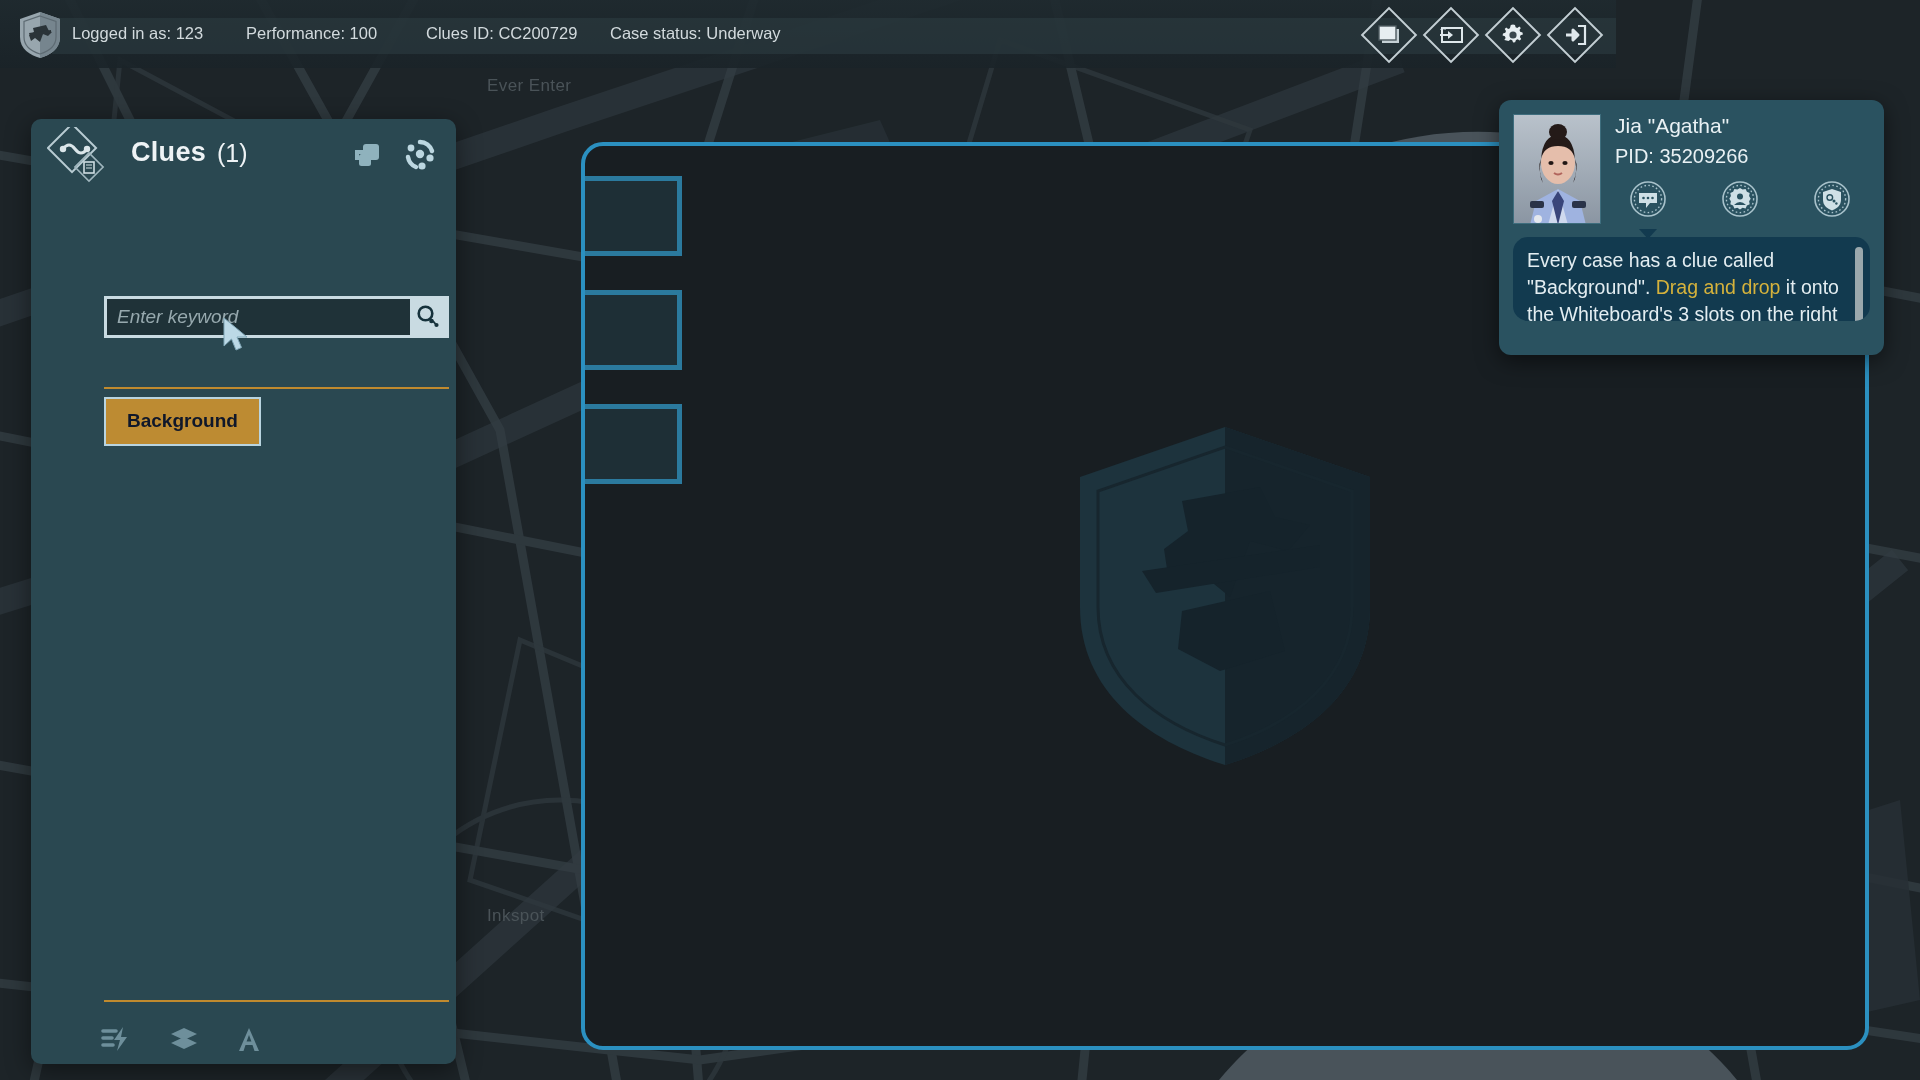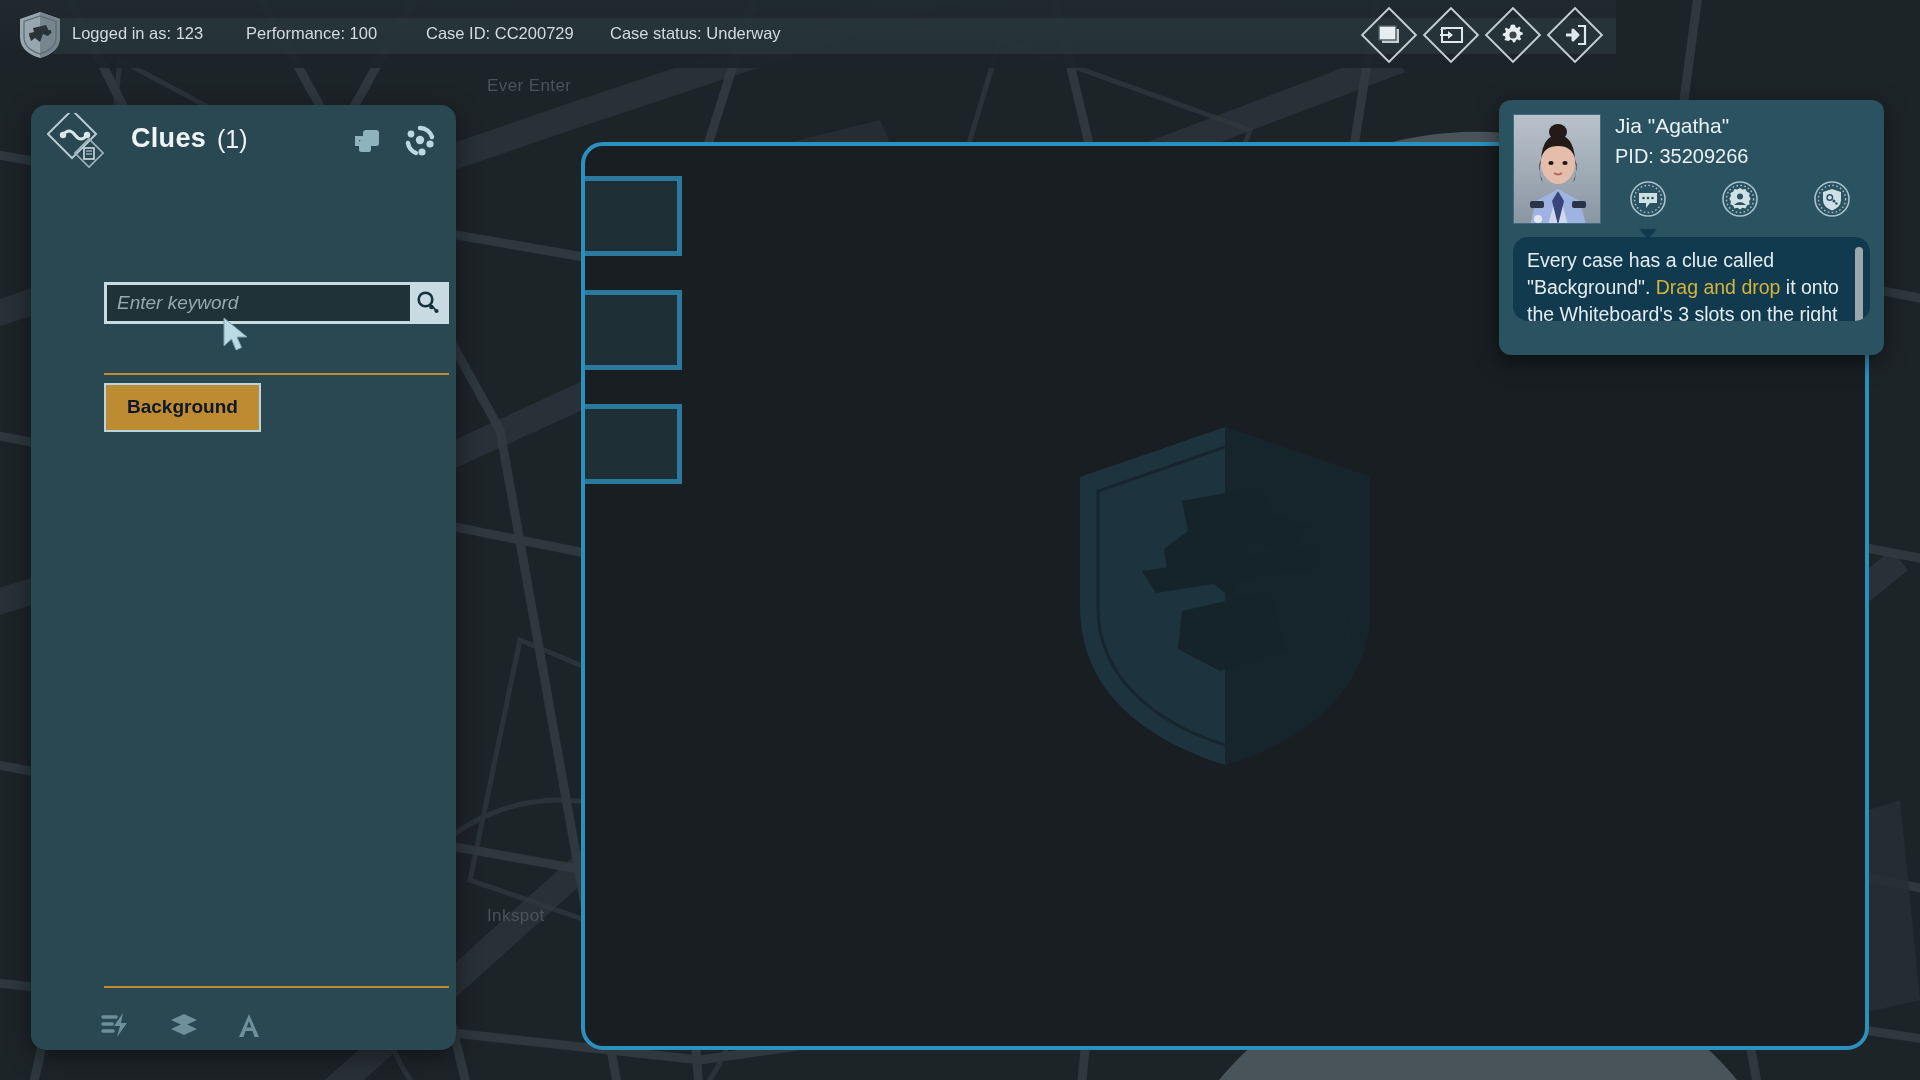--- a/index.html
+++ b/index.html
@@ -69,24 +69,24 @@
   .diamond-btn .dia {
     position:absolute; left:7px; top:7px;
     width:40px; height:40px;
     border:2px solid #c3ced3;
     transform:rotate(45deg);
   }
   .diamond-btn svg { position:relative; z-index:2; }
 
   
   #clues-panel {
-    position:absolute; left:31px; top:105px;
+    position:absolute; left:31px; top:119px;
     width:425px; height:945px;
     background:#2a4851;
-    border-radius:15px;
+    border-radius:10px;
     z-index:30;
     box-shadow:0 6px 26px rgba(0,0,0,.45);
   }
   #clues-header {
     position:relative; height:72px;
   }
   #clues-emblem {
     position:absolute; left:16px; top:8px; width:64px; height:64px;
   }
   #clues-title {
@@ -312,21 +312,21 @@
     <path d="M22 1 L42 8 V26 C42 38 32 44 22 47 C12 44 2 38 2 26 V8 Z" fill="#98a6ae"></path>
     <path d="M22 1 L42 8 V26 C42 38 32 44 22 47 Z" fill="#76858e"></path>
     <path d="M22 5 L38 10.5 V26 C38 36 30 40.5 22 43 C14 40.5 6 36 6 26 V10.5 Z" fill="none" stroke="#5d6a72" stroke-width="1.2"></path>
     <path d="M15 17 L28 14 L31 20 L34 21 L30 25 L25 23 L22 31 L17 27 L13 30 L11 24 L16 21 Z" fill="#2a3338"></path>
     <path d="M11 22 L33 19 L33 22 L12 25 Z" fill="#2a3338"></path>
   </svg>
 
   <div id="status-row">
     <div class="status-item">Logged in as: 123</div>
     <div class="status-item">Performance: 100</div>
-    <div class="status-item">Case ID: CC200729</div>
+    <div class="status-item">Clues ID: CC200729</div>
     <div class="status-item">Case status: Underway</div>
   </div>
 
   <div id="topbar-actions">
     <div class="diamond-btn">
       <div class="dia"></div>
       <svg width="24" height="22" viewBox="0 0 24 22">
         <rect x="5" y="5" width="17" height="14" fill="#c5d0d5"></rect>
         <rect x="2" y="2" width="17" height="14" fill="#e7eef1" stroke="#4d5a60" stroke-width="1.4"></rect>
       </svg>

